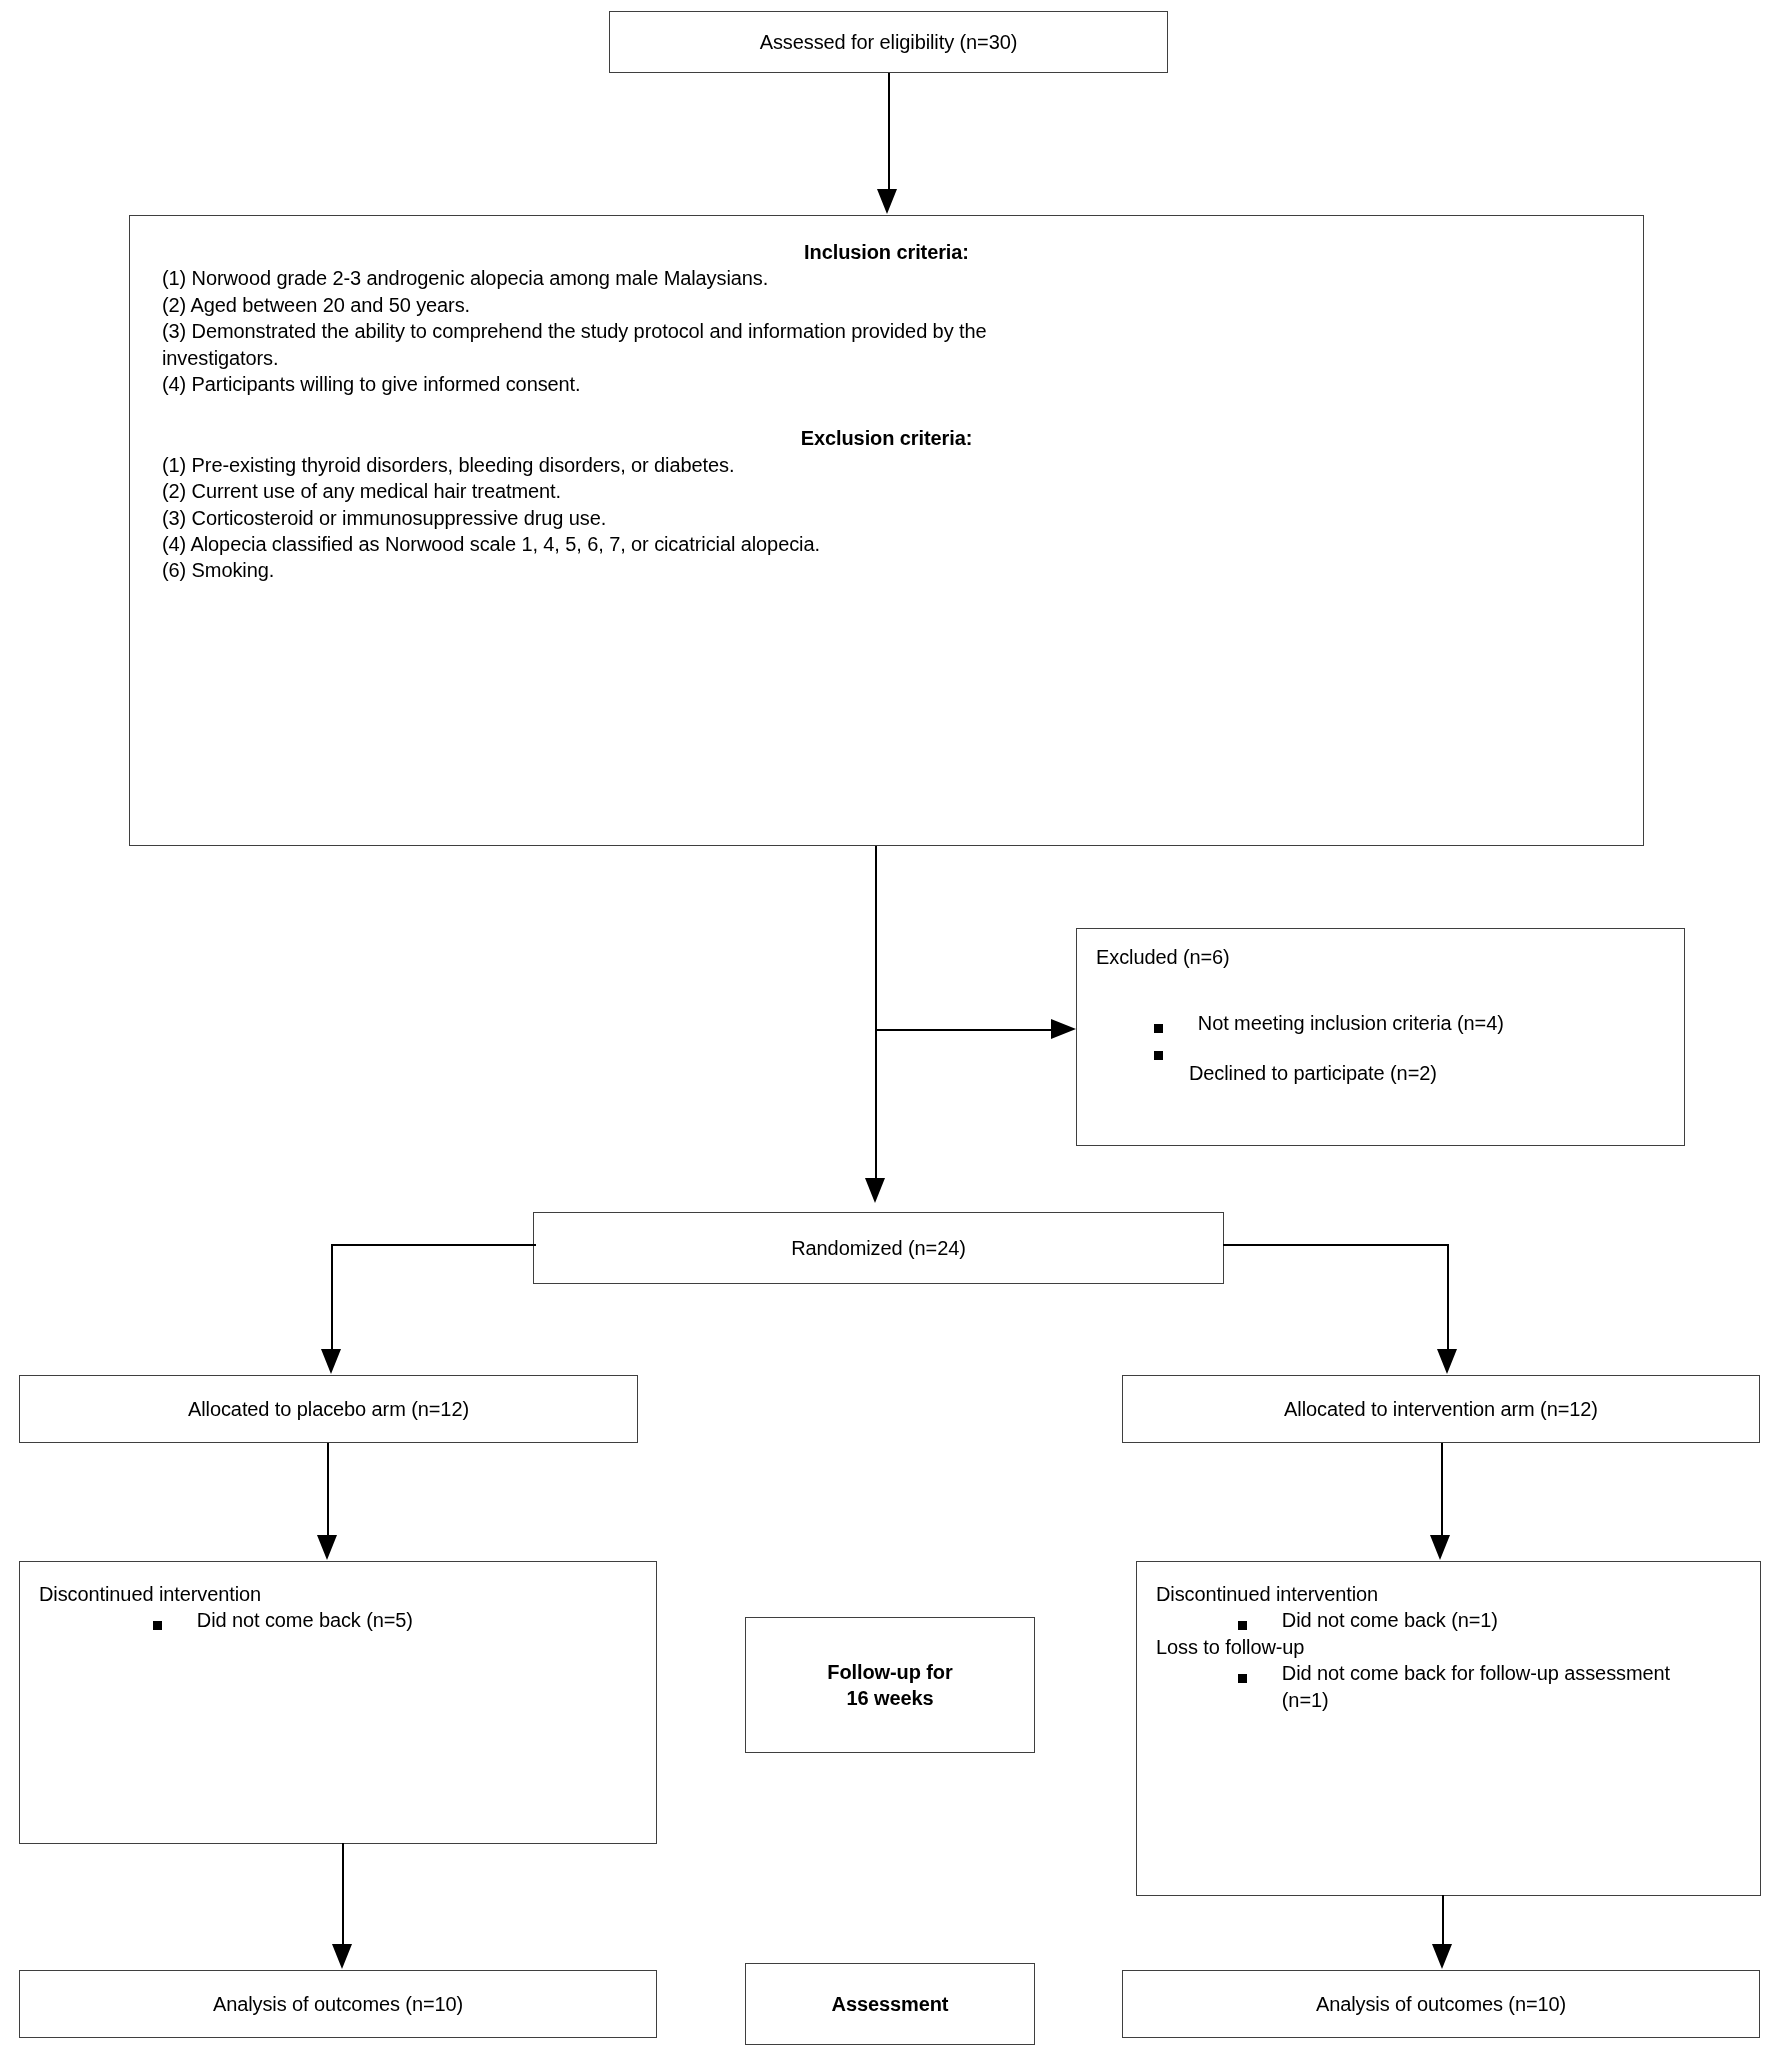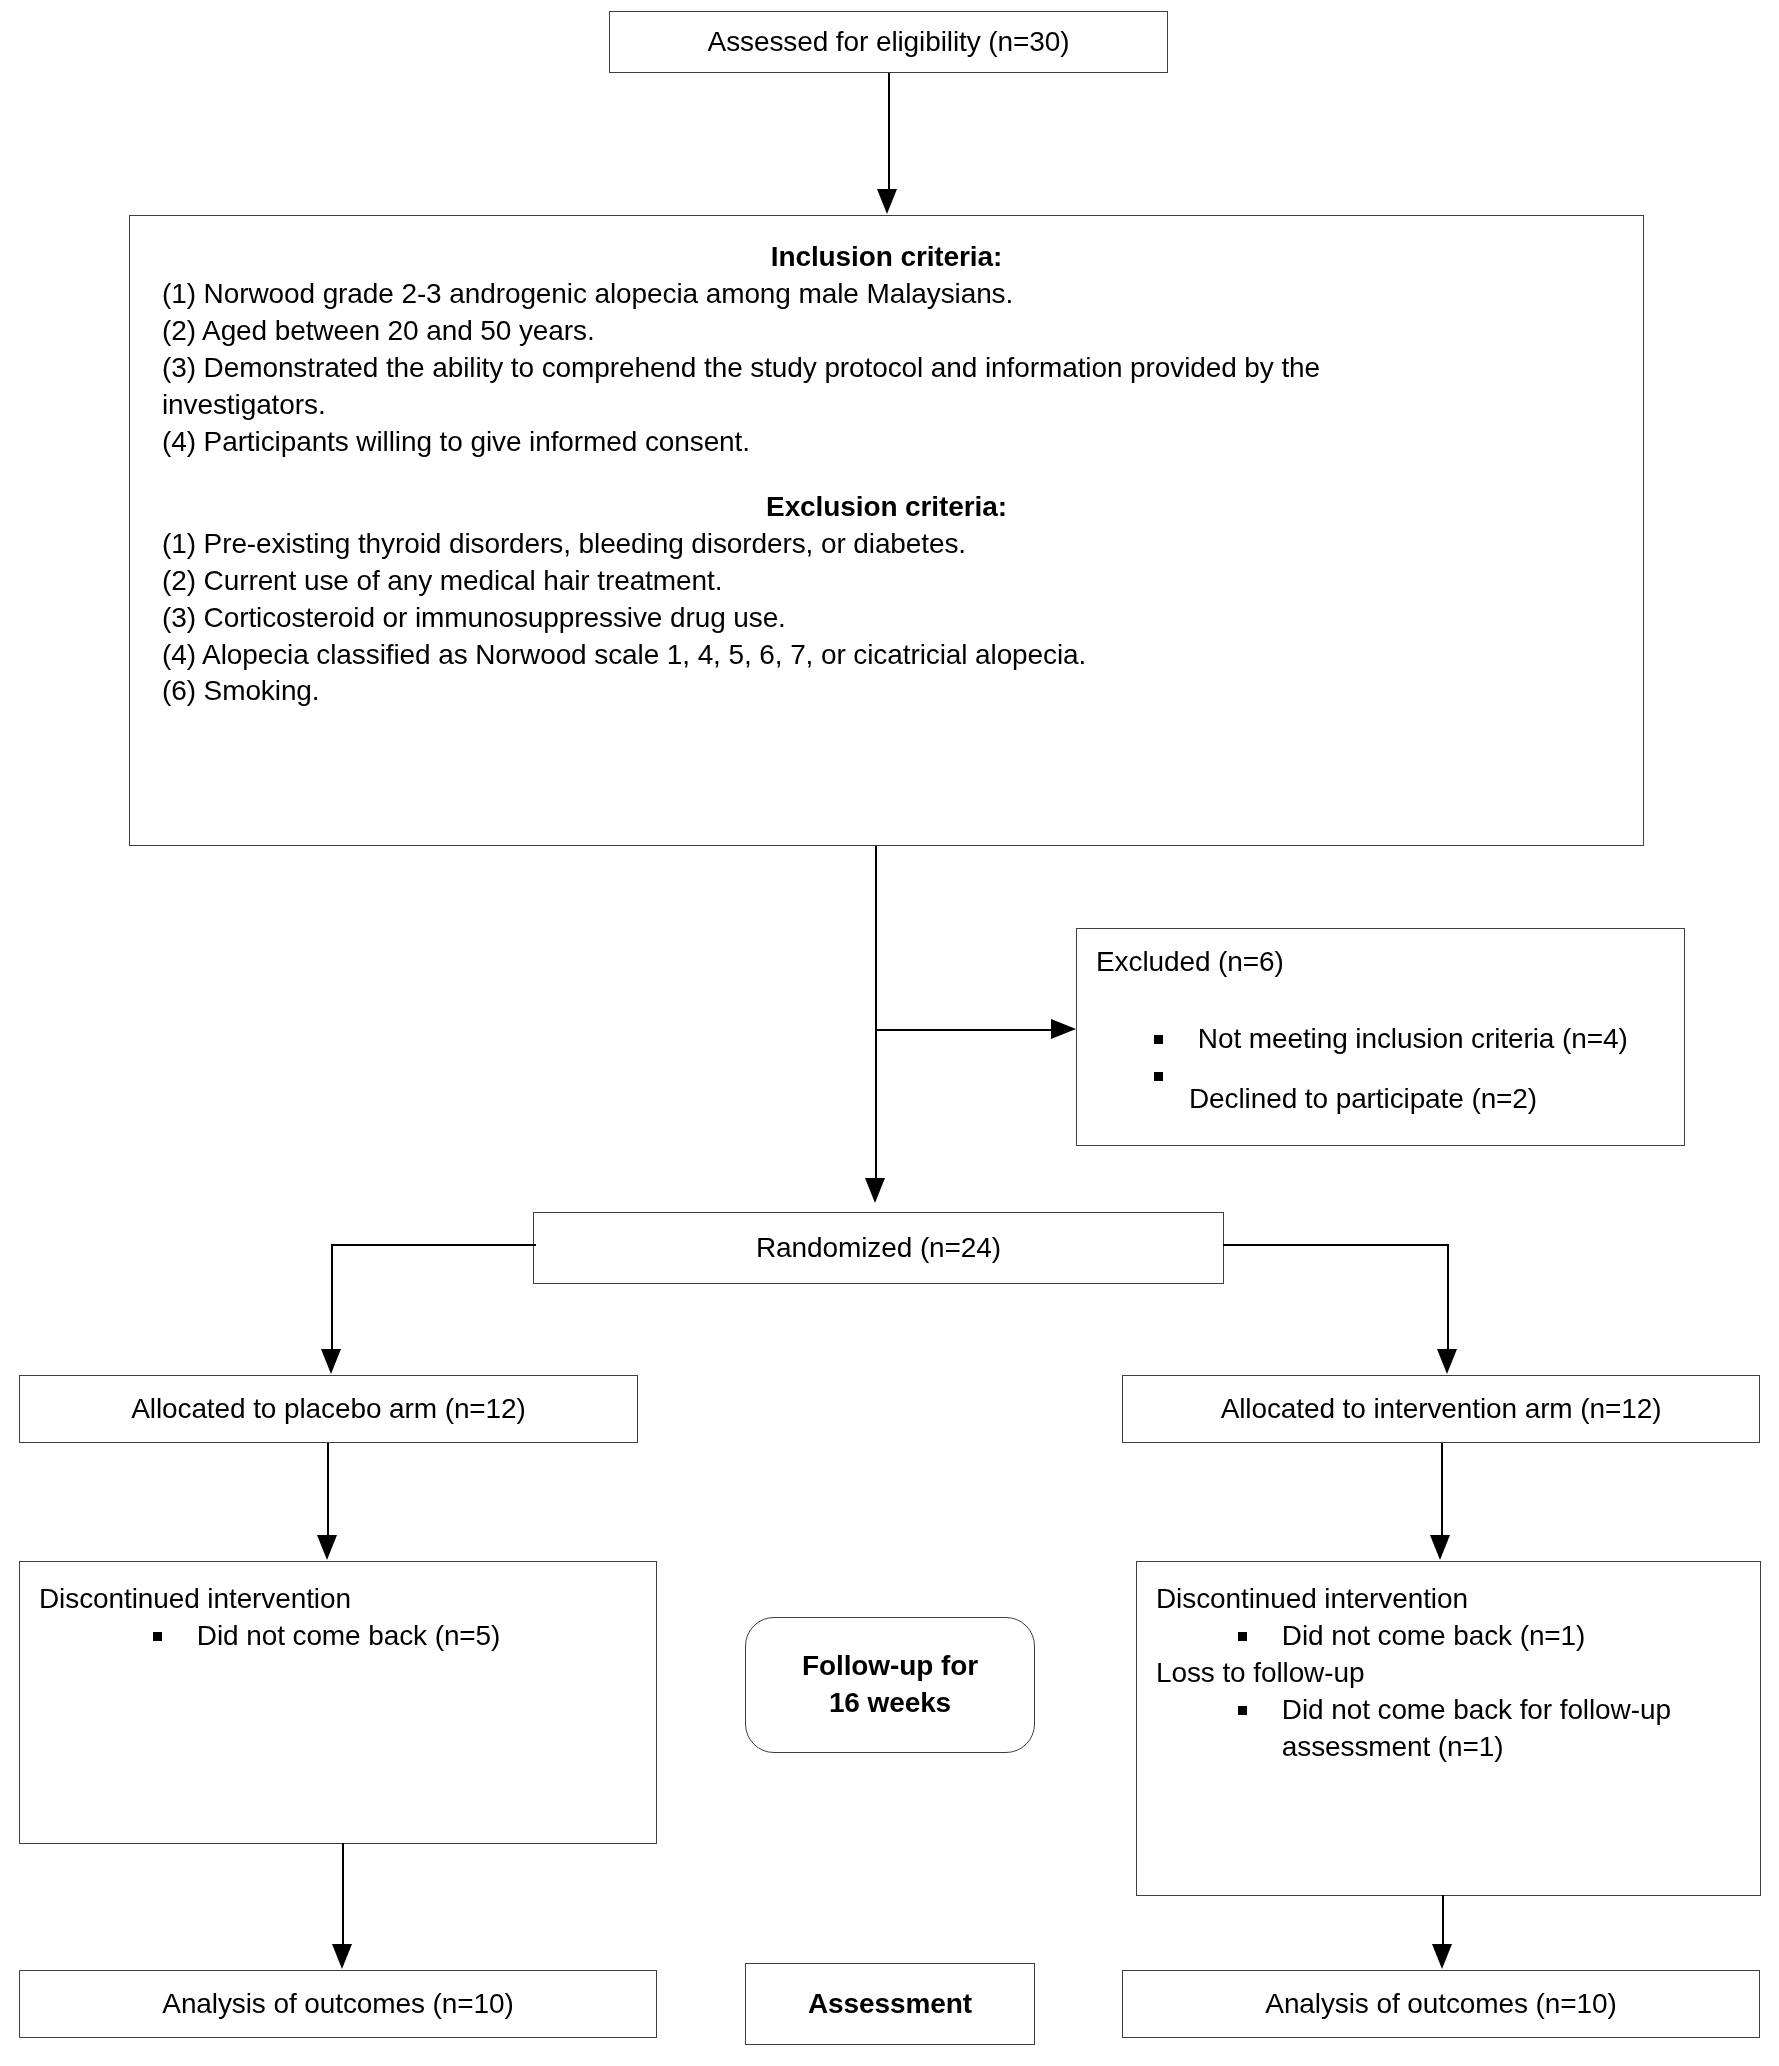--- a/index.html
+++ b/index.html
@@ -28,21 +28,21 @@
     display: flex;
     align-items: center;
     justify-content: center;
     text-align: center;
   }
   .box-left {
     display: block;
     text-align: left;
   }
   .txt {
-    font-size: 28px;
+    font-size: 20px;
     line-height: 1.32;
     letter-spacing: -0.1px;
   }
   .bold {
     font-weight: bold;
   }
   .center-title {
     text-align: center;
     font-weight: bold;
   }
@@ -170,21 +170,21 @@
   <div class="arrow-down" style="left:1430px; top:1535px;"></div>
 
   <div class="box box-left" style="left:19px; top:1561px; width:638px; height:283px; padding:19px 16.4px 0 19px;">
     <div class="txt">Discontinued intervention</div>
     <div class="bullet-row" style="margin-left:114px;">
       <span class="bullet-mark"></span>
       <span class="txt bullet-text" style="margin-left:35px; max-width:442px;">Did not come back (n=5)</span>
     </div>
   </div>
 
-  <div class="box box-center" style="left:745px; top:1617px; width:290px; height:136px; flex-direction:column;border-radius:29px;">
+  <div class="box box-center" style="left:745px; top:1617px; width:290px; height:136px; flex-direction:column;">
     <span class="txt bold">Follow-up for</span>
     <span class="txt bold">16 weeks</span>
   </div>
 
   <div class="box box-left" style="left:1136px; top:1561px; width:625px; height:335px; padding:19px 16.4px 0 19px;">
     <div class="txt">Discontinued intervention</div>
     <div class="bullet-row" style="margin-left:82px;">
       <span class="bullet-mark"></span>
       <span class="txt bullet-text" style="margin-left:35px; max-width:442px;">Did not come back (n=1)</span>
     </div>

